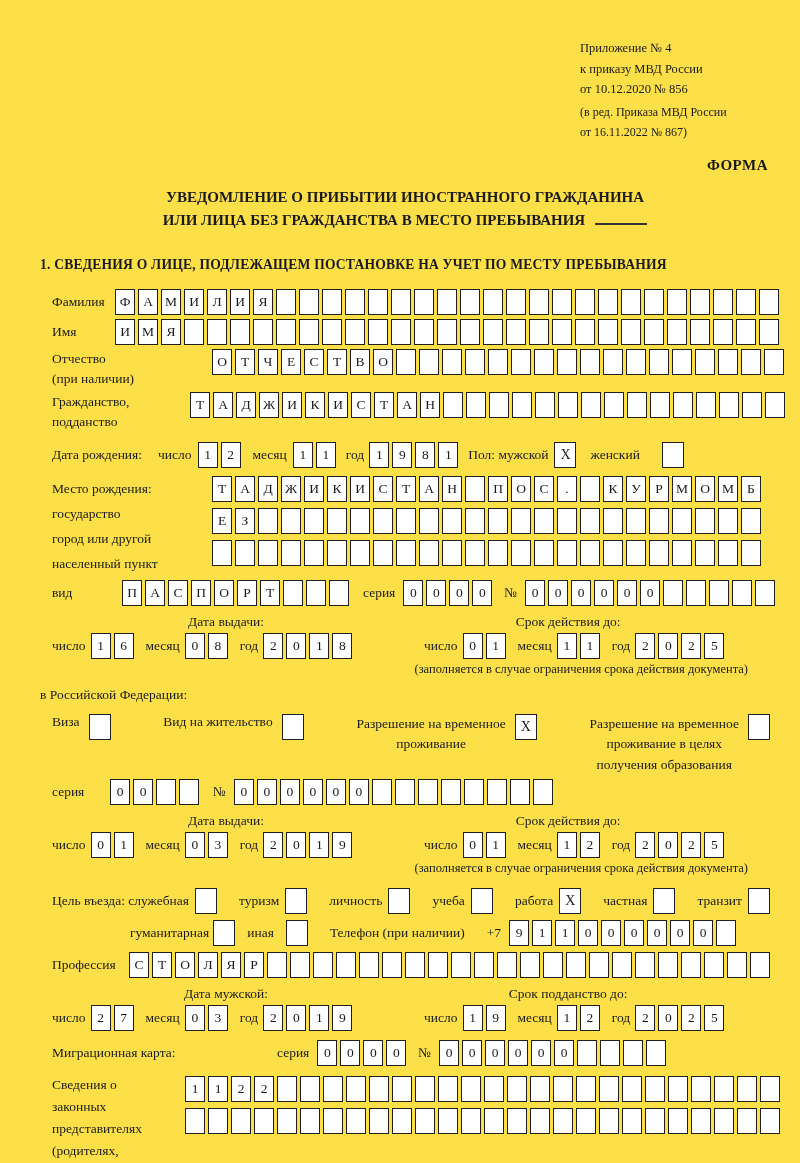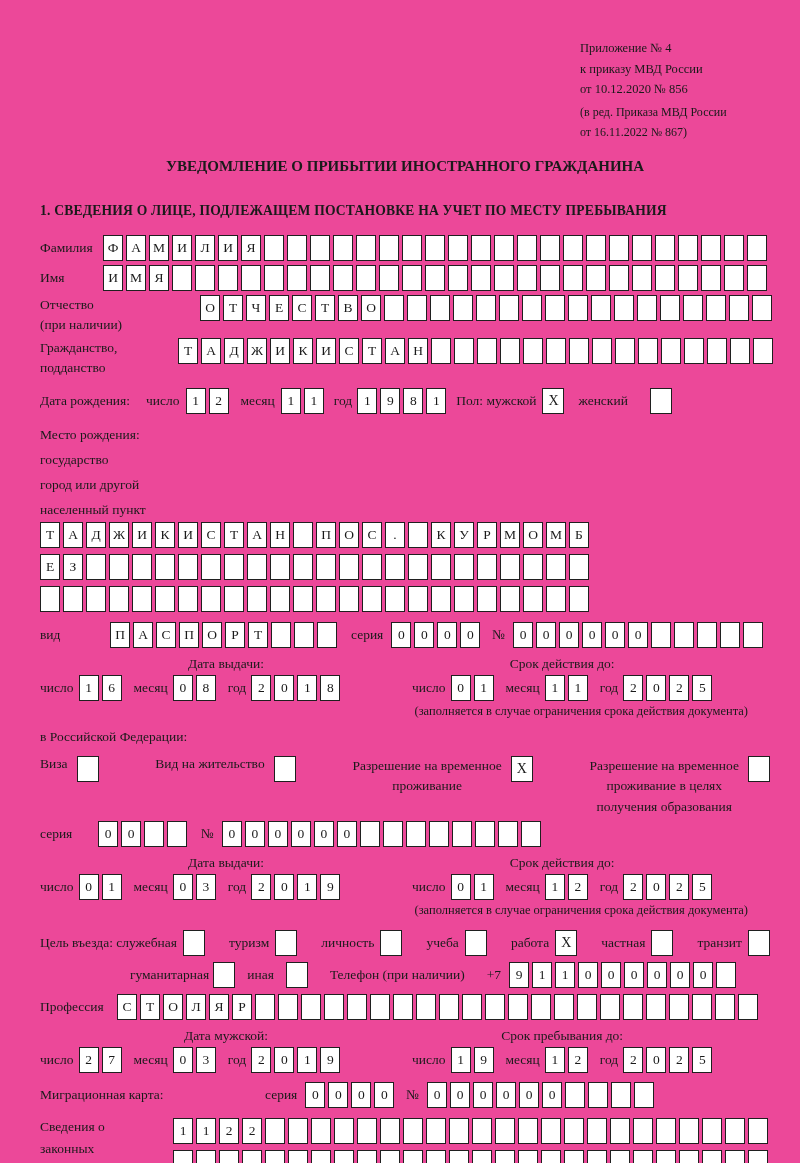--- a/index.html
+++ b/index.html
@@ -1,28 +1,28 @@
 <!DOCTYPE html>
 <html><head>
 <meta charset="utf-8">
 <style>
   html,body{margin:0;padding:0;background:#fff;}
   .page{
     width:800px;height:1163px;box-sizing:border-box;
-    background:#ec4899;color:#1a1a1a;position:relative;
+    background:#fde047;color:#1a1a1a;position:relative;
     font-family:"Liberation Serif","DejaVu Serif",serif;
     padding:38px 30px 0 40px;overflow:hidden;
   }
   .annex{margin-left:auto;width:190px;font-size:12.5px;line-height:20px;white-space:pre-line;}
   .annex-note{margin-left:auto;width:190px;font-size:12px;line-height:19px;white-space:pre-line;margin-top:2px;}
   .forma{text-align:right;font-weight:bold;font-size:15px;margin:14px 2px 0 0;letter-spacing:.5px;}
   .title{ text-align:center;font-weight:bold;font-size:15px;line-height:23px;margin-top:12px;}
   .title .u{display:inline-block;width:52px;border-bottom:2px solid #333;height:14px;margin-left:10px;}
   .sec-head{font-weight:bold;font-size:13.6px;margin-top:25px;letter-spacing:.2px;}
-  .lb{font-size:13.5px;flex:none;}
+  .lb{font-size:13.5px;flex:none;margin-left:12px;}
   .ml{white-space:pre-line;line-height:20.5px;}
   .cells{display:flex;gap:3px;flex:none;}
   .cell{width:20px;height:26px;border:1.6px solid #1f1f1f;box-sizing:border-box;
     display:flex;align-items:center;justify-content:center;font-size:13.5px;flex:none;background:#fff;}
   .cbox{width:22px;height:26px;border:1.6px solid #1f1f1f;box-sizing:border-box;
     display:inline-flex;align-items:center;justify-content:center;font-size:14px;flex:none;background:#fff;}
   .row{display:flex;align-items:center;}
   .lcol{flex:none;}
   .vstack > .cells{margin-bottom:6px;}
   .dates{display:flex;margin-top:8px;}
@@ -45,23 +45,25 @@
 </head>
 <body>
 
 <div class="page">
 
   <div class="annex ml">Приложение № 4
 к приказу МВД России
 от 10.12.2020 № 856</div>
   <div class="annex-note ml">(в ред. Приказа МВД России
 от 16.11.2022 № 867)</div>
+  <div class="forma">ФОРМА</div>
 
   <div class="title">
     <div>УВЕДОМЛЕНИЕ О ПРИБЫТИИ ИНОСТРАННОГО ГРАЖДАНИНА</div>
+    <div><span>ИЛИ ЛИЦА БЕЗ ГРАЖДАНСТВА В МЕСТО ПРЕБЫВАНИЯ</span><span class="u"></span></div>
   </div>
 
   <div class="sec-head">1. СВЕДЕНИЯ О ЛИЦЕ, ПОДЛЕЖАЩЕМ ПОСТАНОВКЕ НА УЧЕТ ПО МЕСТУ ПРЕБЫВАНИЯ</div>
 
   <div class="row" style="margin-top:16px;">
     <span class="lb lcol" style="width:63px;">Фамилия</span>
     <span class="cells">
         <span class="cell">Ф</span>
         <span class="cell">А</span>
         <span class="cell">М</span>
@@ -212,21 +214,21 @@
         <span class="cell">9</span>
         <span class="cell">8</span>
         <span class="cell">1</span>
       </span>
     <span class="lb" style="margin-left:10px;"><span>Пол:</span> <span>мужской</span></span>
     <span class="cbox" style="margin-left:6px;">X</span>
     <span class="lb" style="margin-left:14px;">женский</span>
     <span class="cbox" style="margin-left:22px;"></span>
   </div>
 
-  <div class="row mt8" style="align-items:flex-start;flex-direction:column;">
+  <div class="row mt8" style="align-items:flex-start;">
     <span class="lb lcol ml" style="width:160px;line-height:25px;">Место рождения:
 государство
 город или другой
 населенный пункт</span>
     <span class="vstack">
       <span class="cells">
           <span class="cell">Т</span>
           <span class="cell">А</span>
           <span class="cell">Д</span>
           <span class="cell">Ж</span>
@@ -596,21 +598,21 @@
         <span class="lb gap" style="margin-right:5px;">год</span>
         <span class="cells">
             <span class="cell">2</span>
             <span class="cell">0</span>
             <span class="cell">1</span>
             <span class="cell">9</span>
           </span>
       </div>
     </div>
     <div class="dg">
-      <div class="dh">Срок пребывания до:</div>
+      <div class="dh">Срок подданство до:</div>
       <div class="dr">
         <span class="lb">число</span>
         <span class="cells">
             <span class="cell">1</span>
             <span class="cell">9</span>
           </span>
         <span class="lb gap" style="margin-right:5px;">месяц</span>
         <span class="cells">
             <span class="cell">1</span>
             <span class="cell">2</span>

